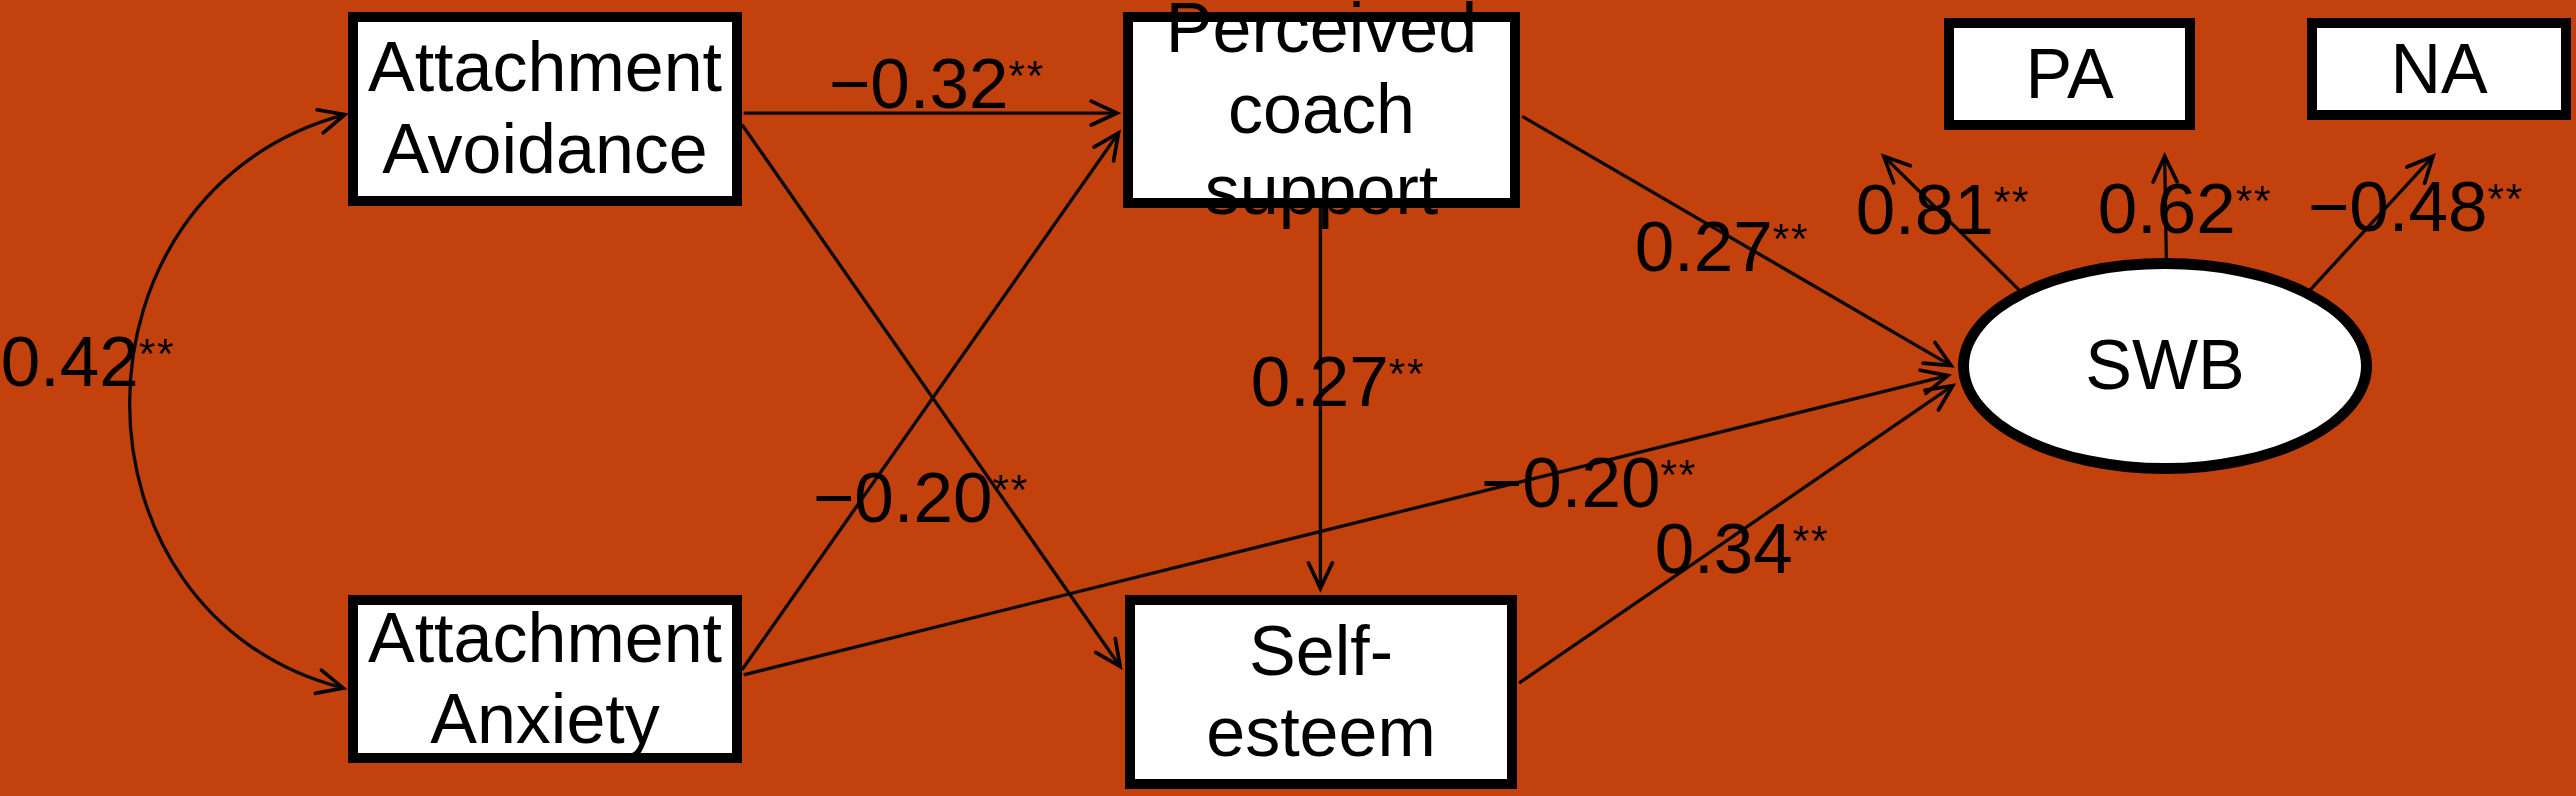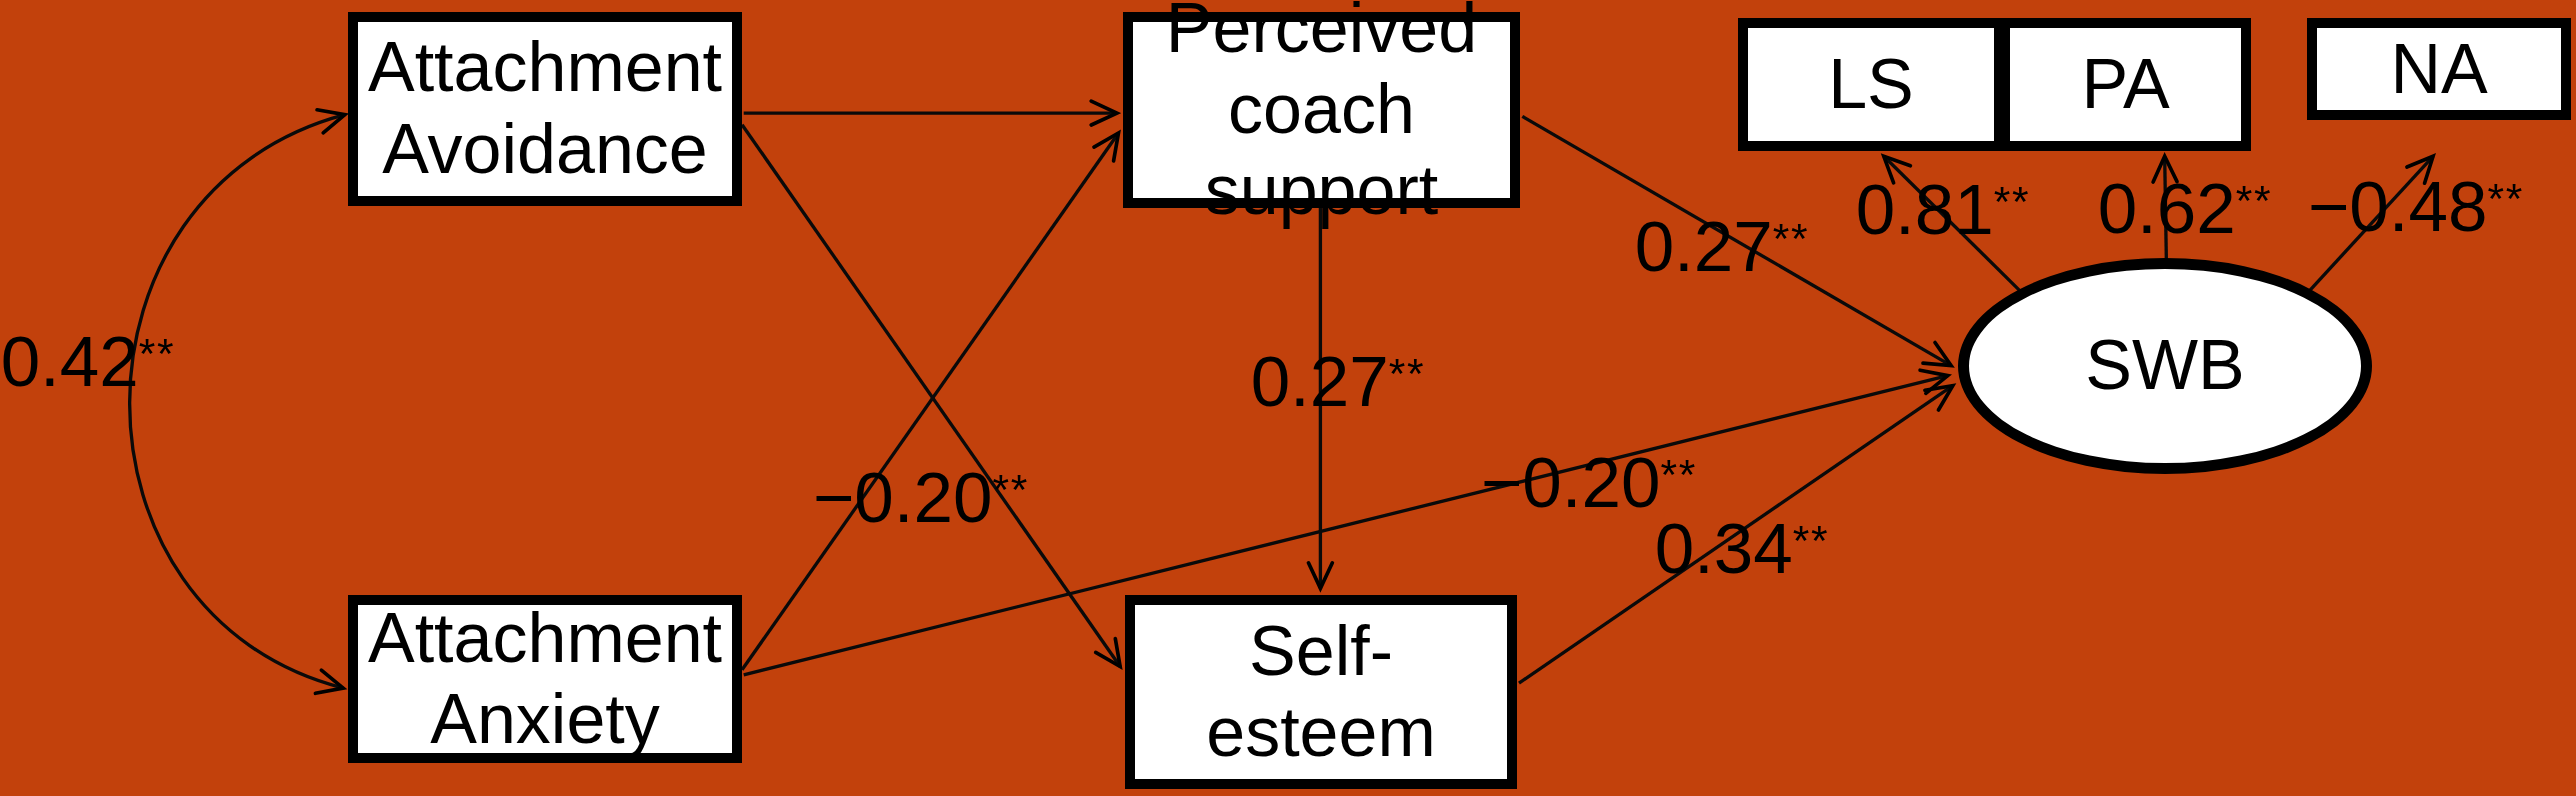--- a/index.html
+++ b/index.html
@@ -48,35 +48,35 @@
   </div>
   <div class="node" style="left:348px;top:595px;width:394px;height:168px">
     <span>Attachment Anxiety</span>
   </div>
   <div class="node" style="left:1123px;top:11.6px;width:397px;height:196px">
     <span>Perceived coach support</span>
   </div>
   <div class="node" style="left:1125px;top:595px;width:392px;height:194px">
     <span>Self-esteem</span>
   </div>
-  <div class="node" style="left:1738px;top:18.3px;width:266px;height:133px">
-    <span>LS</span>
-  </div>
-  <div class="node" style="left:2000px;top:18.3px;width:251px;height:133px">
+  <div class="node" style="left:1944px;top:18.3px;width:251px;height:112px">
     <span>PA</span>
   </div>
   <div class="node" style="left:2307px;top:18.3px;width:264px;height:102px">
     <span>NA</span>
   </div>
   <div class="node ellipse" style="left:1958px;top:258px;width:414px;height:216px">
     <span>SWB</span>
   </div>
 
   <div class="coef" style="left:88px;top:361px">
     <span class="val">0.42</span><span class="star">**</span>
+  </div>
+  <div class="coef" style="left:937px;top:83px">
+    <span class="val">−0.32</span><span class="star">**</span>
   </div>
   <div class="coef" style="left:921px;top:497px">
     <span class="val">−0.20</span><span class="star">**</span>
   </div>
   <div class="coef" style="left:1338px;top:381px">
     <span class="val">0.27</span><span class="star">**</span>
   </div>
   <div class="coef" style="left:1722px;top:246px">
     <span class="val">0.27</span><span class="star">**</span>
   </div>

